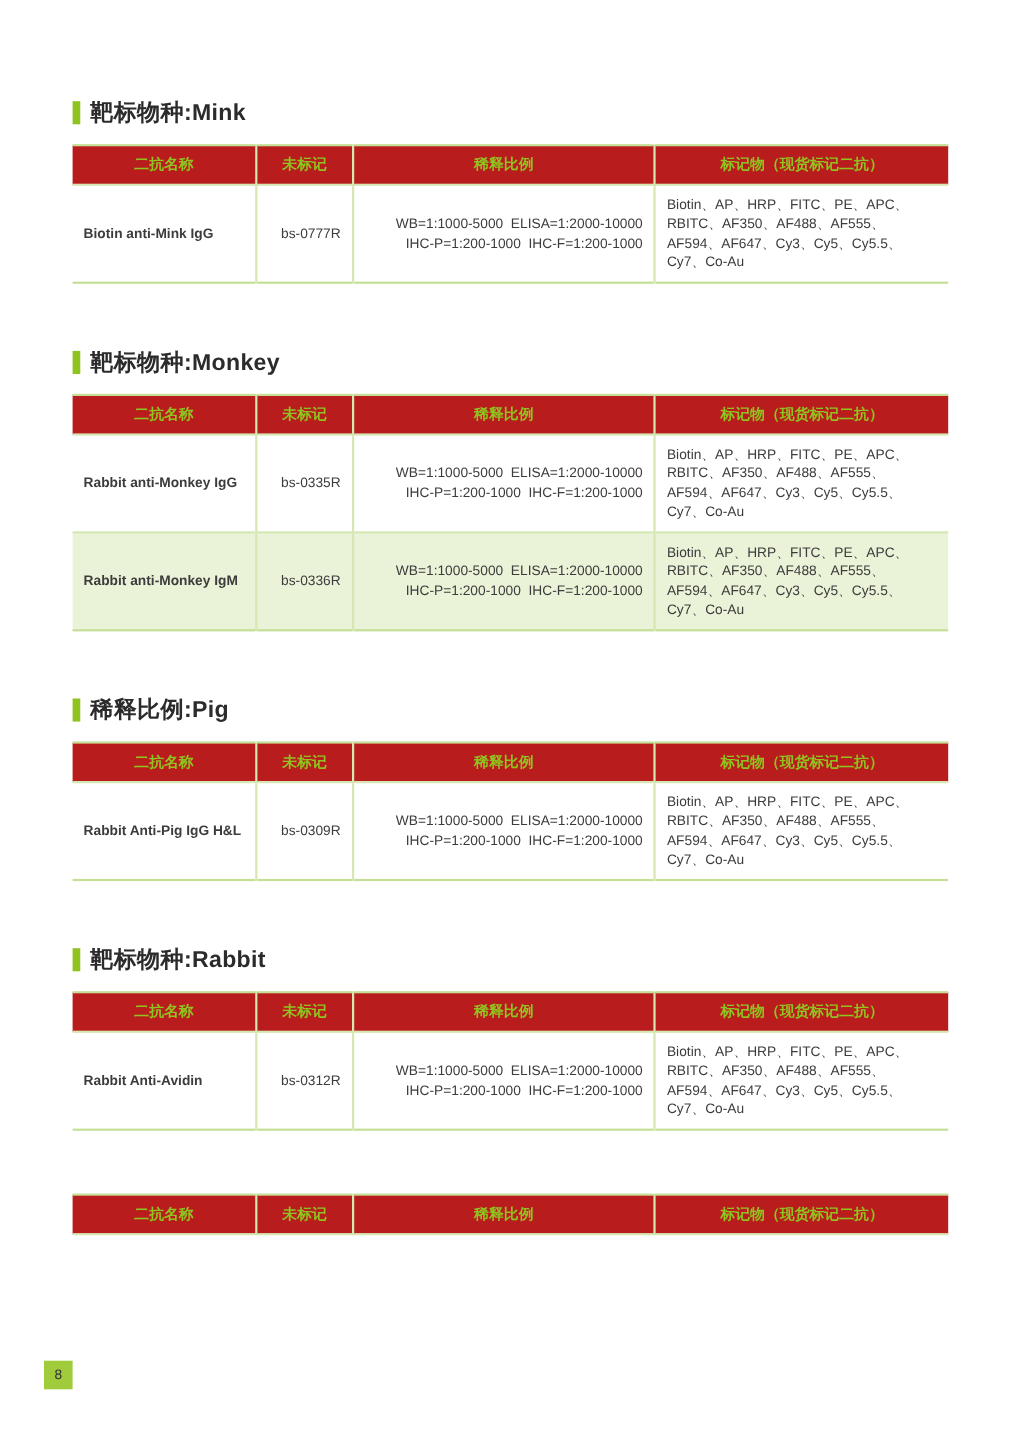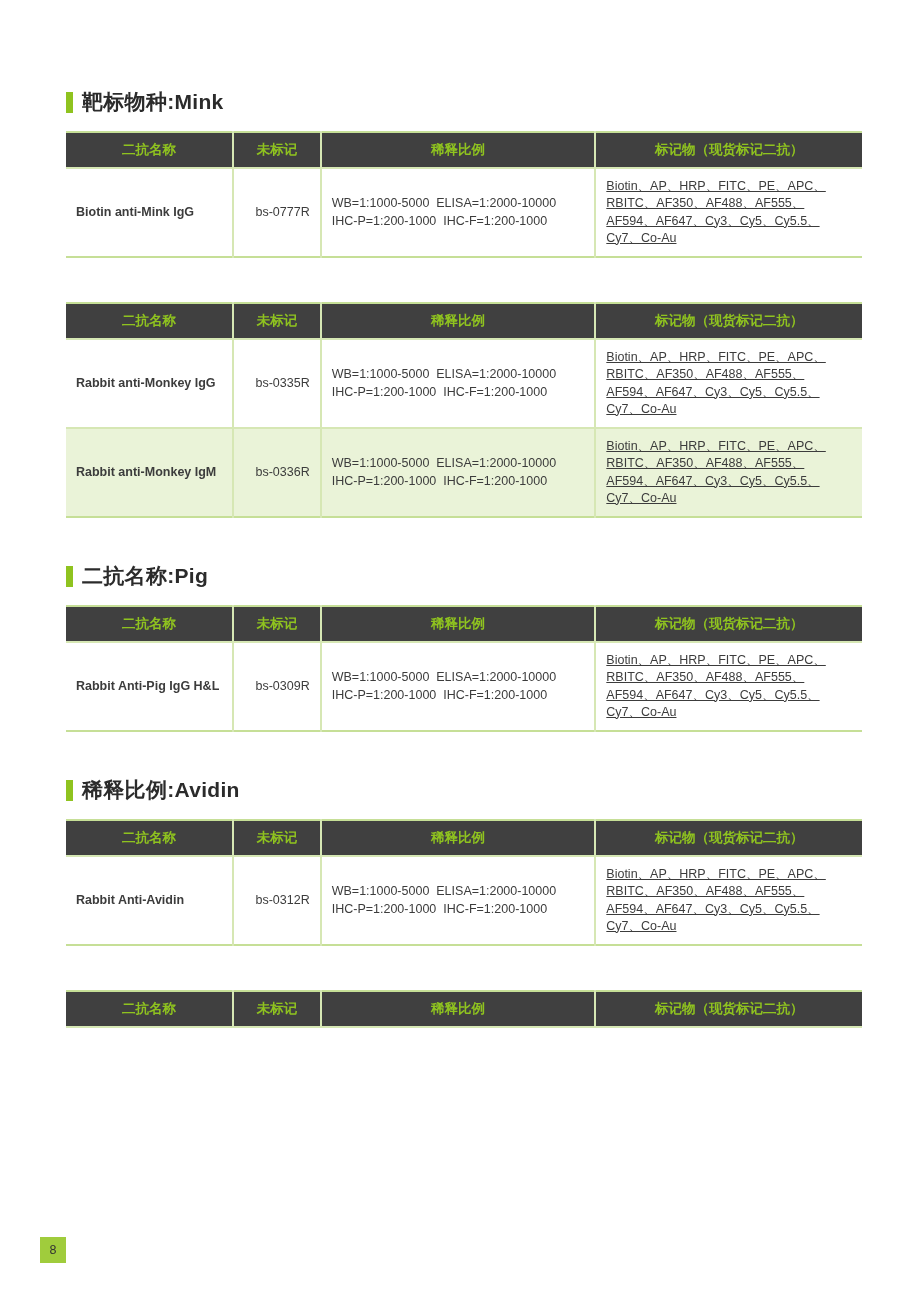--- a/index.html
+++ b/index.html
@@ -20,21 +20,21 @@
     overflow: hidden;
     font-family: "Liberation Sans", "DejaVu Sans", sans-serif;
     color: var(--text);
   }
   .content {
     position: absolute;
     left: 66px;
     top: 88px;
     width: 796px;
   }
-  .section { margin-bottom: 44px; }
+  .section { margin-bottom: 57px; }
   .section-title {
     display: flex;
     align-items: center;
     margin-bottom: 15px;
   }
   .title-bar {
     width: 7px;
     height: 21px;
     background: var(--green);
     margin-right: 9px;
@@ -57,39 +57,39 @@
   .data-table col.c-code { width: 11%; }
   .data-table col.c-dilution { width: 34.5%; }
   .data-table col.c-conj { width: 33.5%; }
   .data-table th {
     font-size: 13.5px;
     font-weight: bold;
     color: var(--green);
     text-align: center;
     padding: 8px 4px;
     border-bottom: 2px solid var(--bd-light);
-    background: #404040;
+    background: #b91c1c;
   }
   .data-table th:not(:last-child),
   .data-table td:not(:last-child) {
     border-right: 2px solid var(--bd-light);
   }
   .data-table td {
     font-size: 12.5px;
     line-height: 1.38;
     vertical-align: middle;
     padding: 9px 10px;
     border-top: 2px solid var(--bd-light);
     color: var(--text);
   }
   .data-table tbody tr:first-child td { border-top: none; }
   .cell-name { font-weight: bold; color: var(--text-dark); padding-left: 8px; }
   .cell-code { text-align: right; padding-left: 4px; padding-right: 4px; }
-  .cell-dilution { white-space: pre-wrap; padding-left: 12px; }
-  .cell-conj { padding-left: 12px; text-decoration: underline; }
+  .cell-dilution { white-space: pre-wrap; padding-left: 12px; text-align: right; }
+  .cell-conj { padding-left: 12px; }
   tr.shaded td { background: var(--shade); }
   tr.shaded + tr.shaded td { border-top-color: #ffffff; }
   .page-badge {
     position: absolute;
     left: 40px;
     top: 1237px;
     width: 26px;
     height: 26px;
     background: var(--green-box);
     color: #333333;
@@ -130,20 +130,24 @@
     <td class="cell-code">bs-0777R</td>
     <td class="cell-dilution">WB=1:1000-5000  ELISA=1:2000-10000
 IHC-P=1:200-1000  IHC-F=1:200-1000</td>
     <td class="cell-conj">Biotin、AP、HRP、FITC、PE、APC、RBITC、AF350、AF488、AF555、AF594、AF647、Cy3、Cy5、Cy5.5、Cy7、Co-Au</td>
   </tr>
 </tbody>
     </table>
   </div>
 
   <div class="section">
+    <div class="section-title">
+      <span class="title-bar"></span>
+      <span class="title-text">靶标物种:Monkey</span>
+    </div>
     <table class="data-table">
       <colgroup>
         <col class="c-name">
             <col class="c-code">
             <col class="c-dilution">
             <col class="c-conj">
       </colgroup>
       <thead>
         <tr>
           <th>二抗名称</th>
@@ -170,21 +174,21 @@
     <td class="cell-conj">Biotin、AP、HRP、FITC、PE、APC、RBITC、AF350、AF488、AF555、AF594、AF647、Cy3、Cy5、Cy5.5、Cy7、Co-Au</td>
   </tr>
 
 </tbody>
     </table>
   </div>
 
   <div class="section">
     <div class="section-title">
       <span class="title-bar"></span>
-      <span class="title-text">二抗名称:Pig</span>
+      <span class="title-text">稀释比例:Pig</span>
     </div>
     <table class="data-table">
       <colgroup>
         <col class="c-name">
             <col class="c-code">
             <col class="c-dilution">
             <col class="c-conj">
       </colgroup>
       <thead>
         <tr>
@@ -203,21 +207,21 @@
     <td class="cell-conj">Biotin、AP、HRP、FITC、PE、APC、RBITC、AF350、AF488、AF555、AF594、AF647、Cy3、Cy5、Cy5.5、Cy7、Co-Au</td>
   </tr>
 
 </tbody>
     </table>
   </div>
 
   <div class="section">
     <div class="section-title">
       <span class="title-bar"></span>
-      <span class="title-text">稀释比例:Avidin</span>
+      <span class="title-text">靶标物种:Rabbit</span>
     </div>
     <table class="data-table">
       <colgroup>
         <col class="c-name">
             <col class="c-code">
             <col class="c-dilution">
             <col class="c-conj">
       </colgroup>
       <thead>
         <tr>

